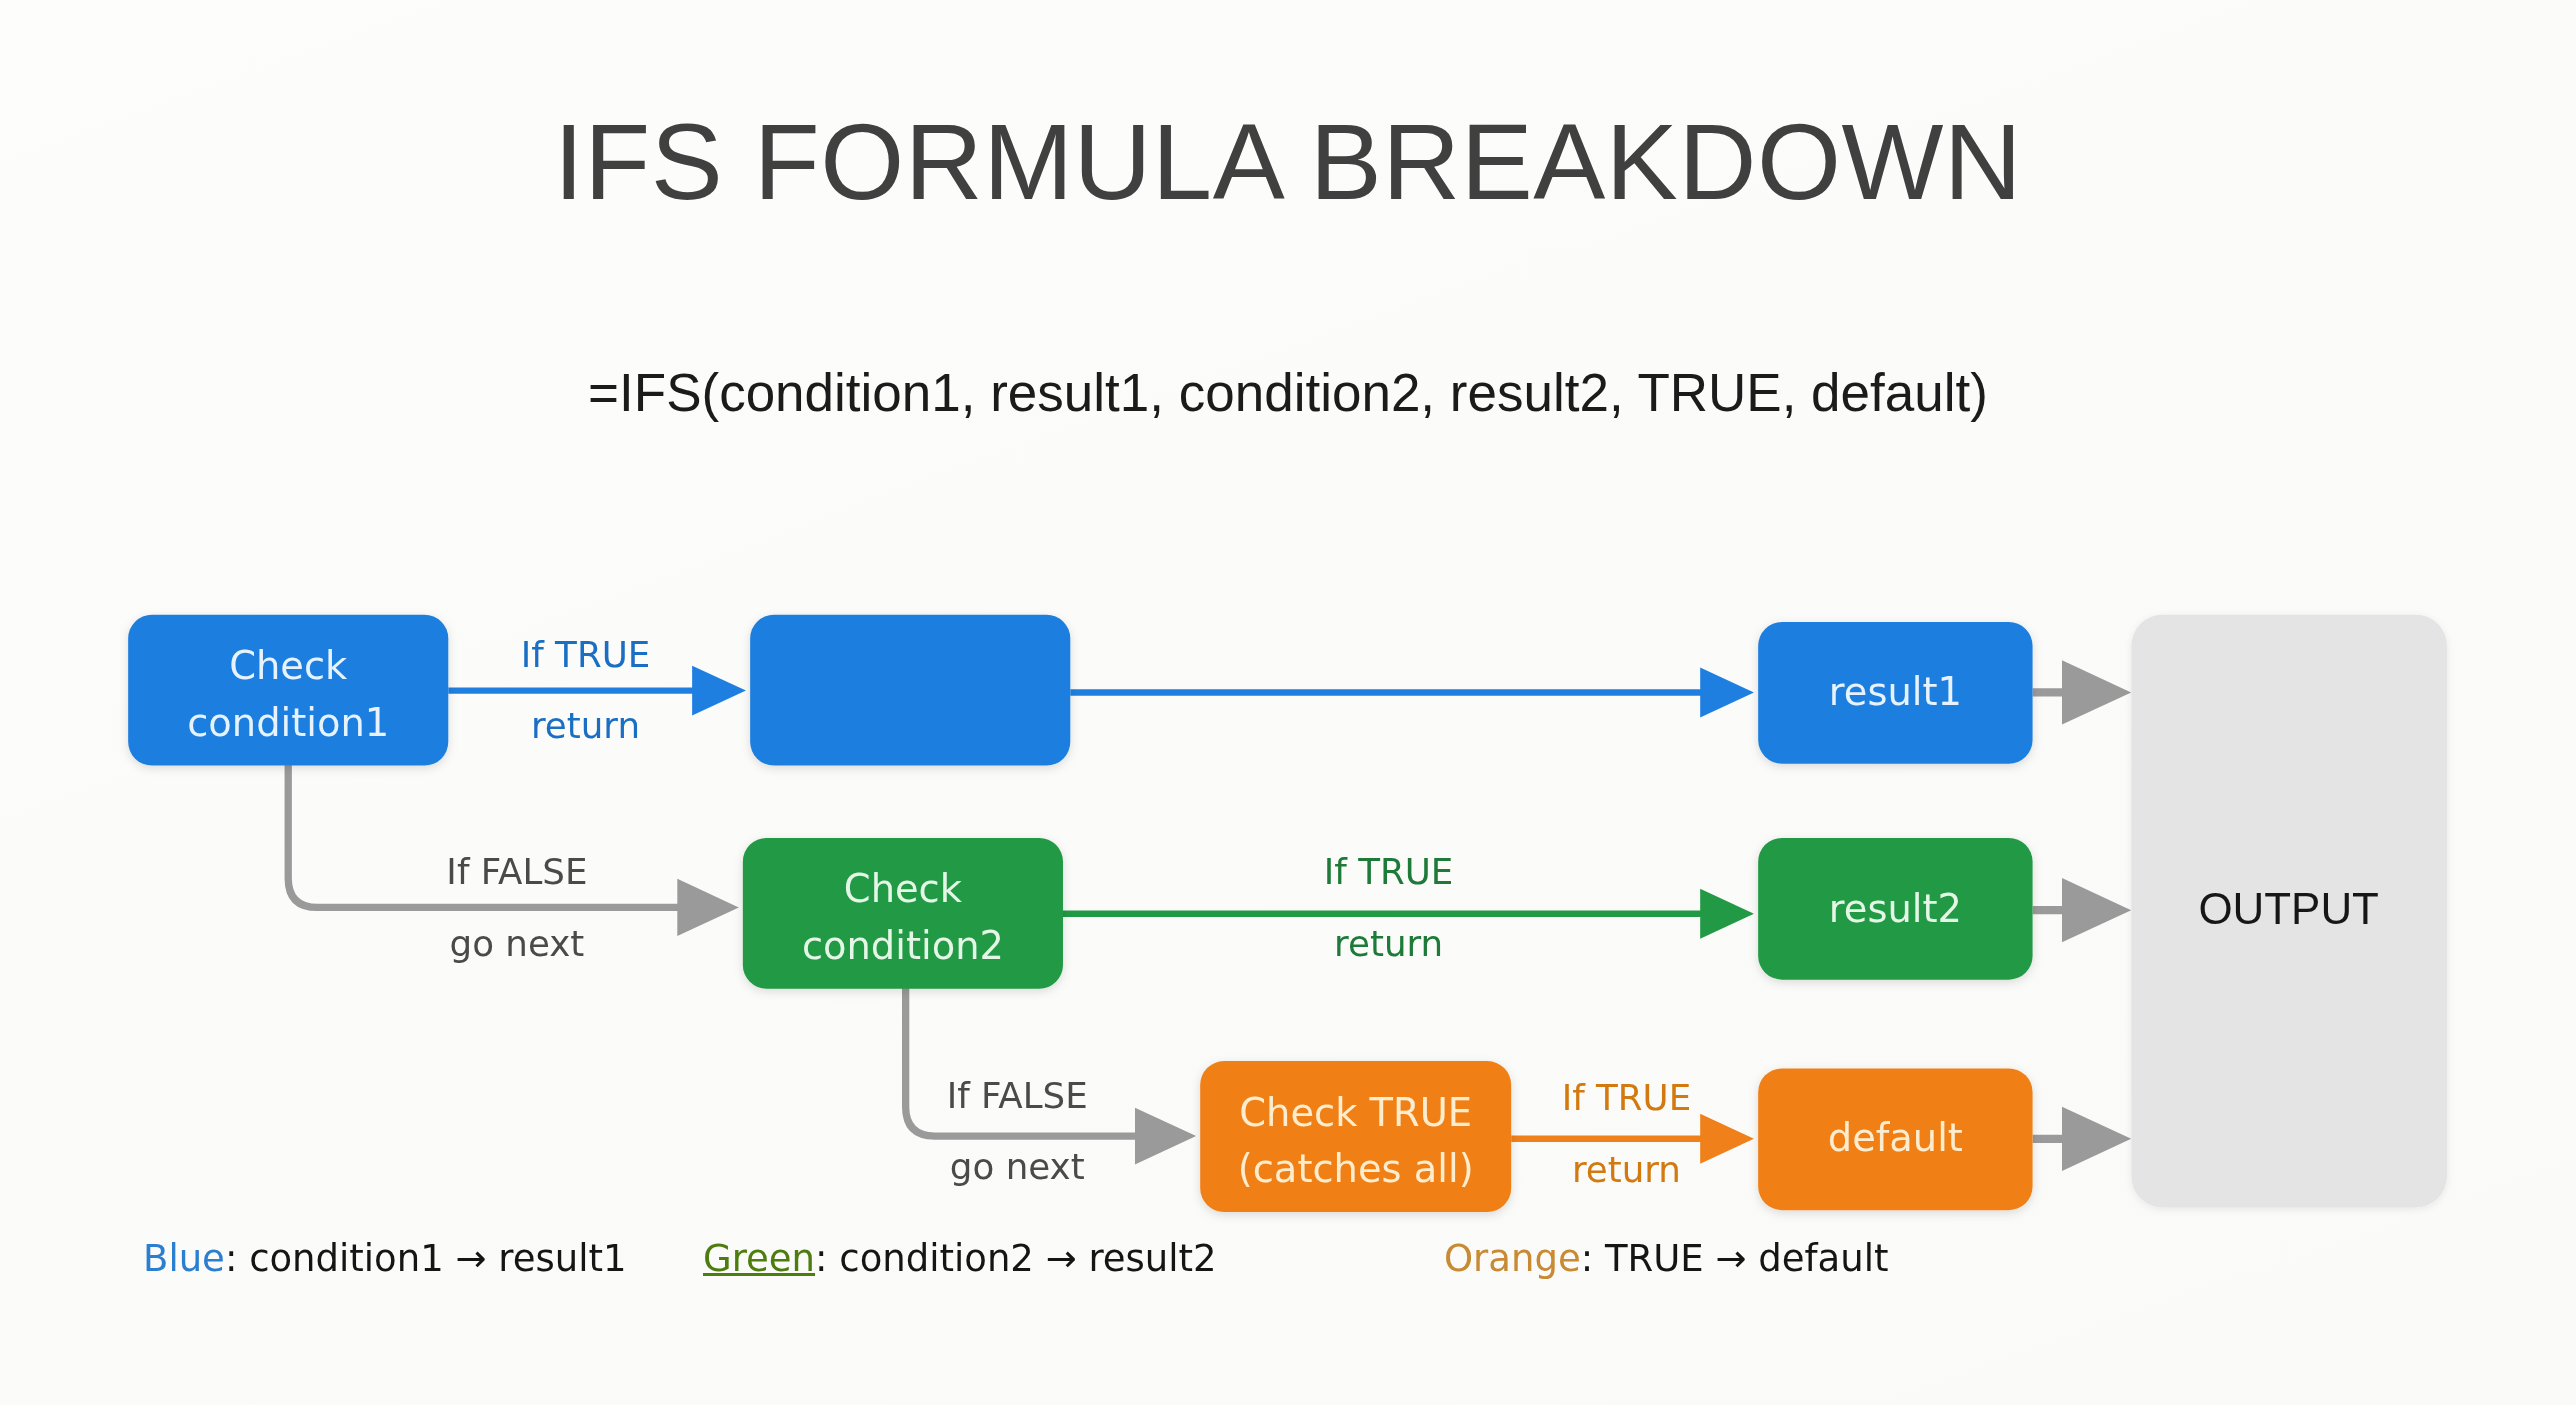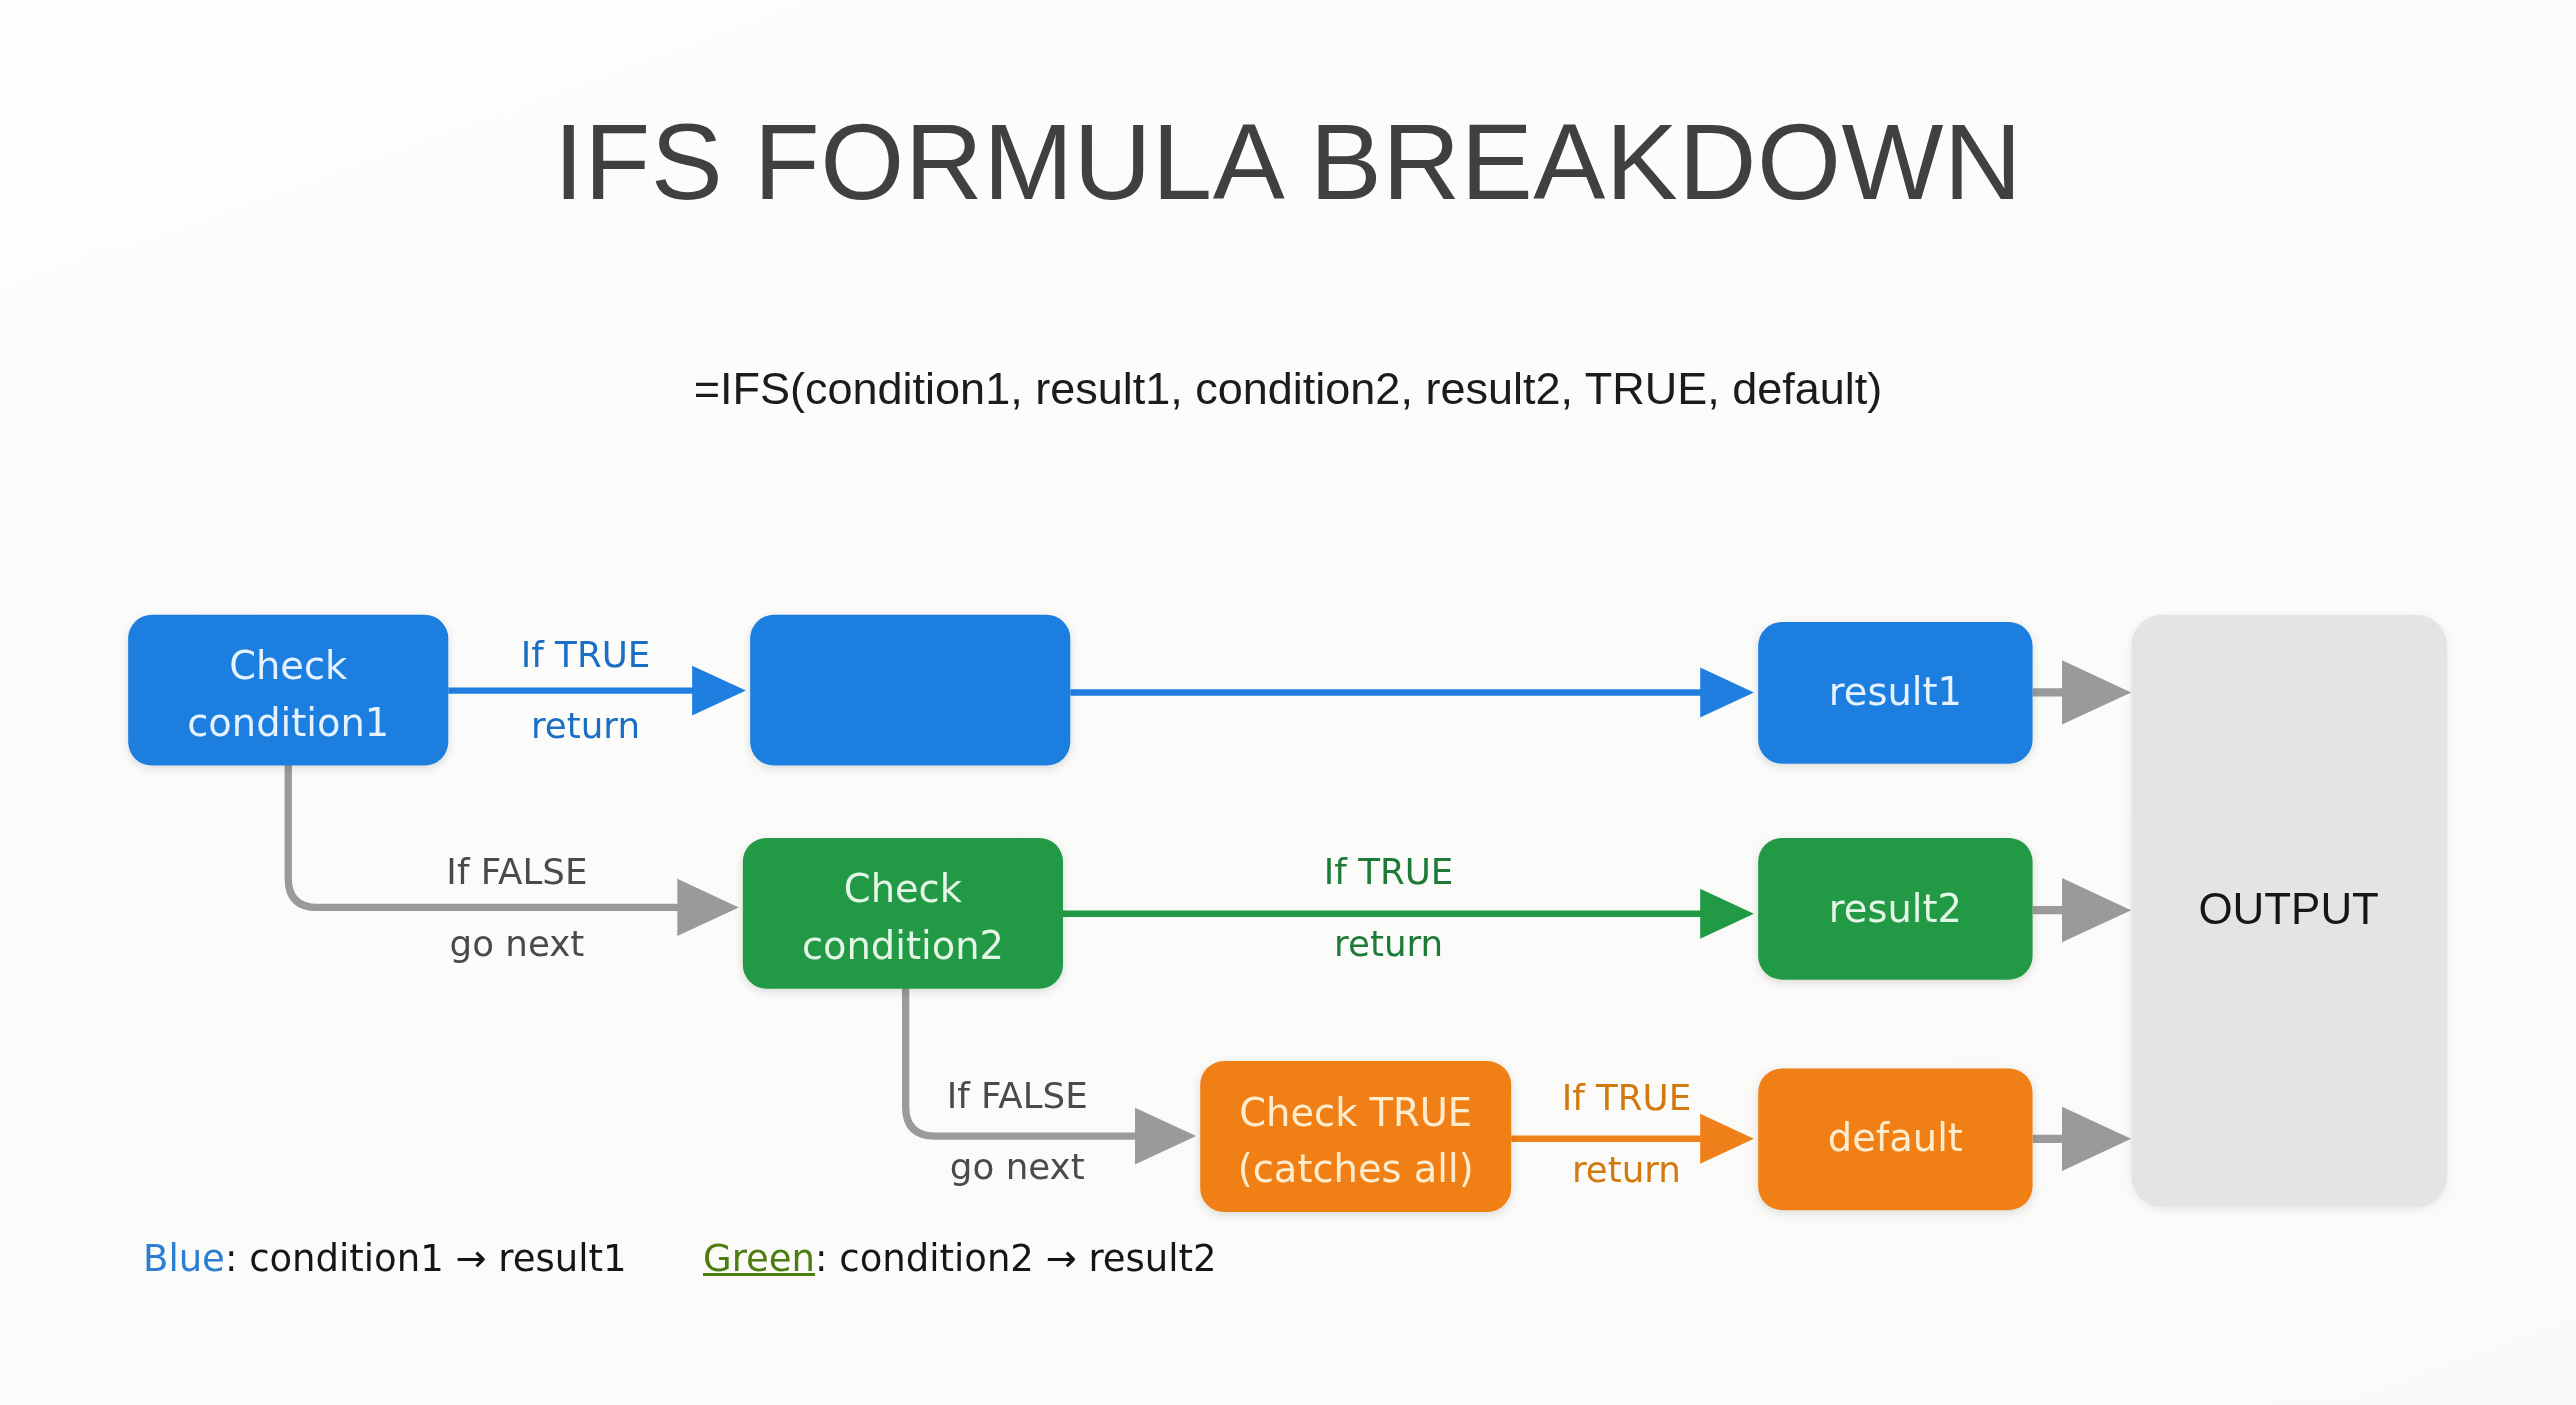--- a/index.html
+++ b/index.html
@@ -34,21 +34,21 @@
     color: #404040;
     line-height: 1;
   }
   .subtitle {
     position: absolute;
     left: 0;
     top: 366px;
     width: 2576px;
     text-align: center;
     font-family: "Liberation Sans", sans-serif;
-    font-size: 45px;
+    font-size: 53px;
     font-weight: 400;
     color: #1b1b1b;
     line-height: 1;
   }
   svg.flow {
     position: absolute;
     left: 0;
     top: 0;
     width: 2576px;
     height: 1405px;
@@ -223,14 +223,17 @@
   </g>
 </svg>
 
 <div class="legend-row">
   <div class="legend-item" id="legend-0">
     <span class="key blue">Blue</span><span>: </span><span>condition1 → result1</span>
   </div>
   <div class="legend-item" id="legend-1">
     <span class="key green">Green</span><span>: </span><span>condition2 → result2</span>
   </div>
+  <div class="legend-item" id="legend-2">
+    <span class="key orange">Orange</span><span>: </span><span>TRUE → default</span>
+  </div>
 </div>
 
 
 </body></html>

